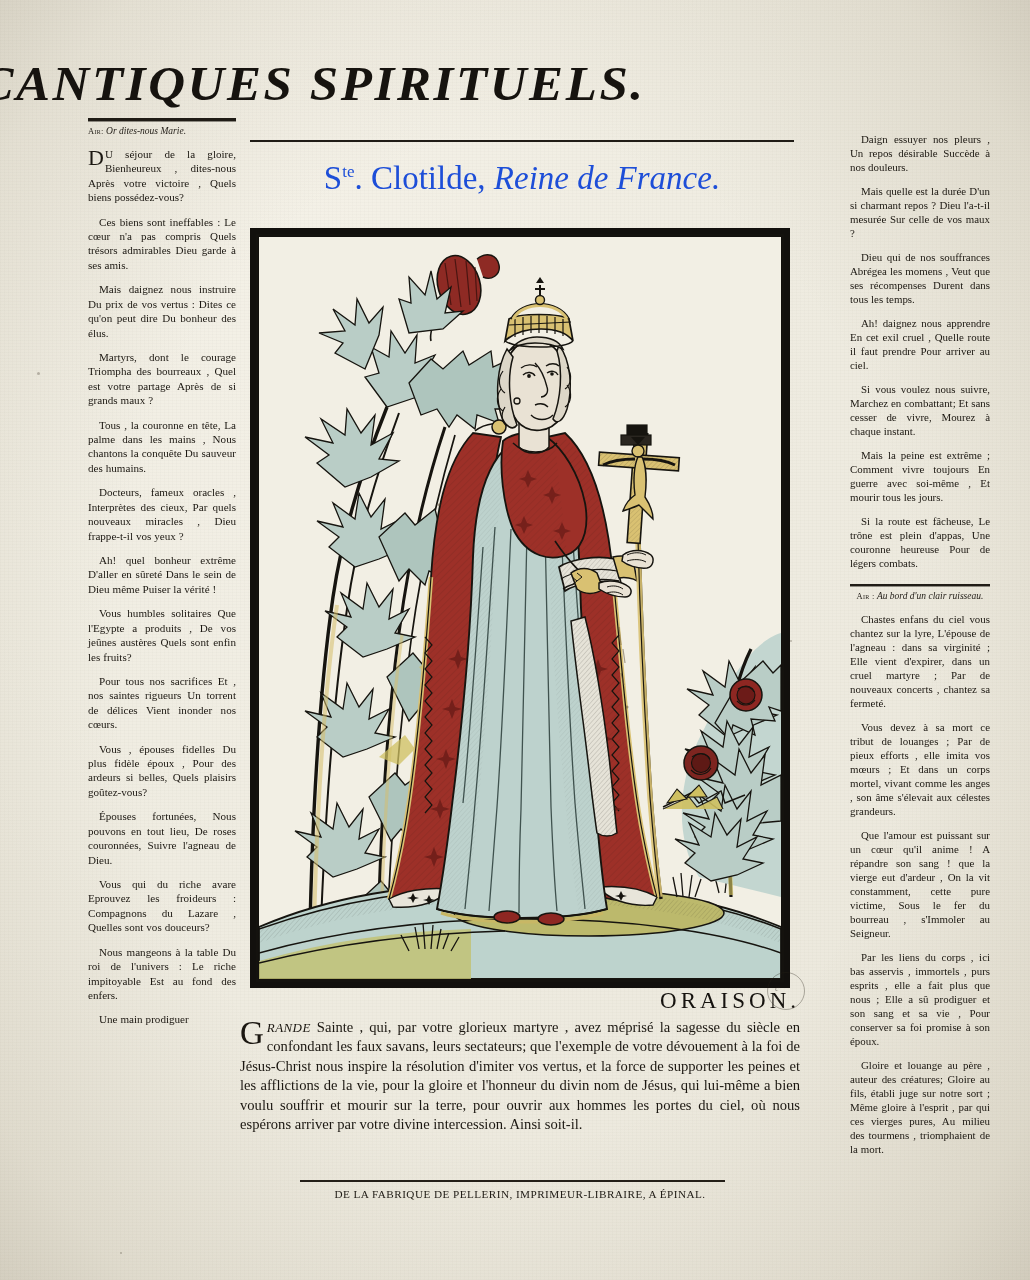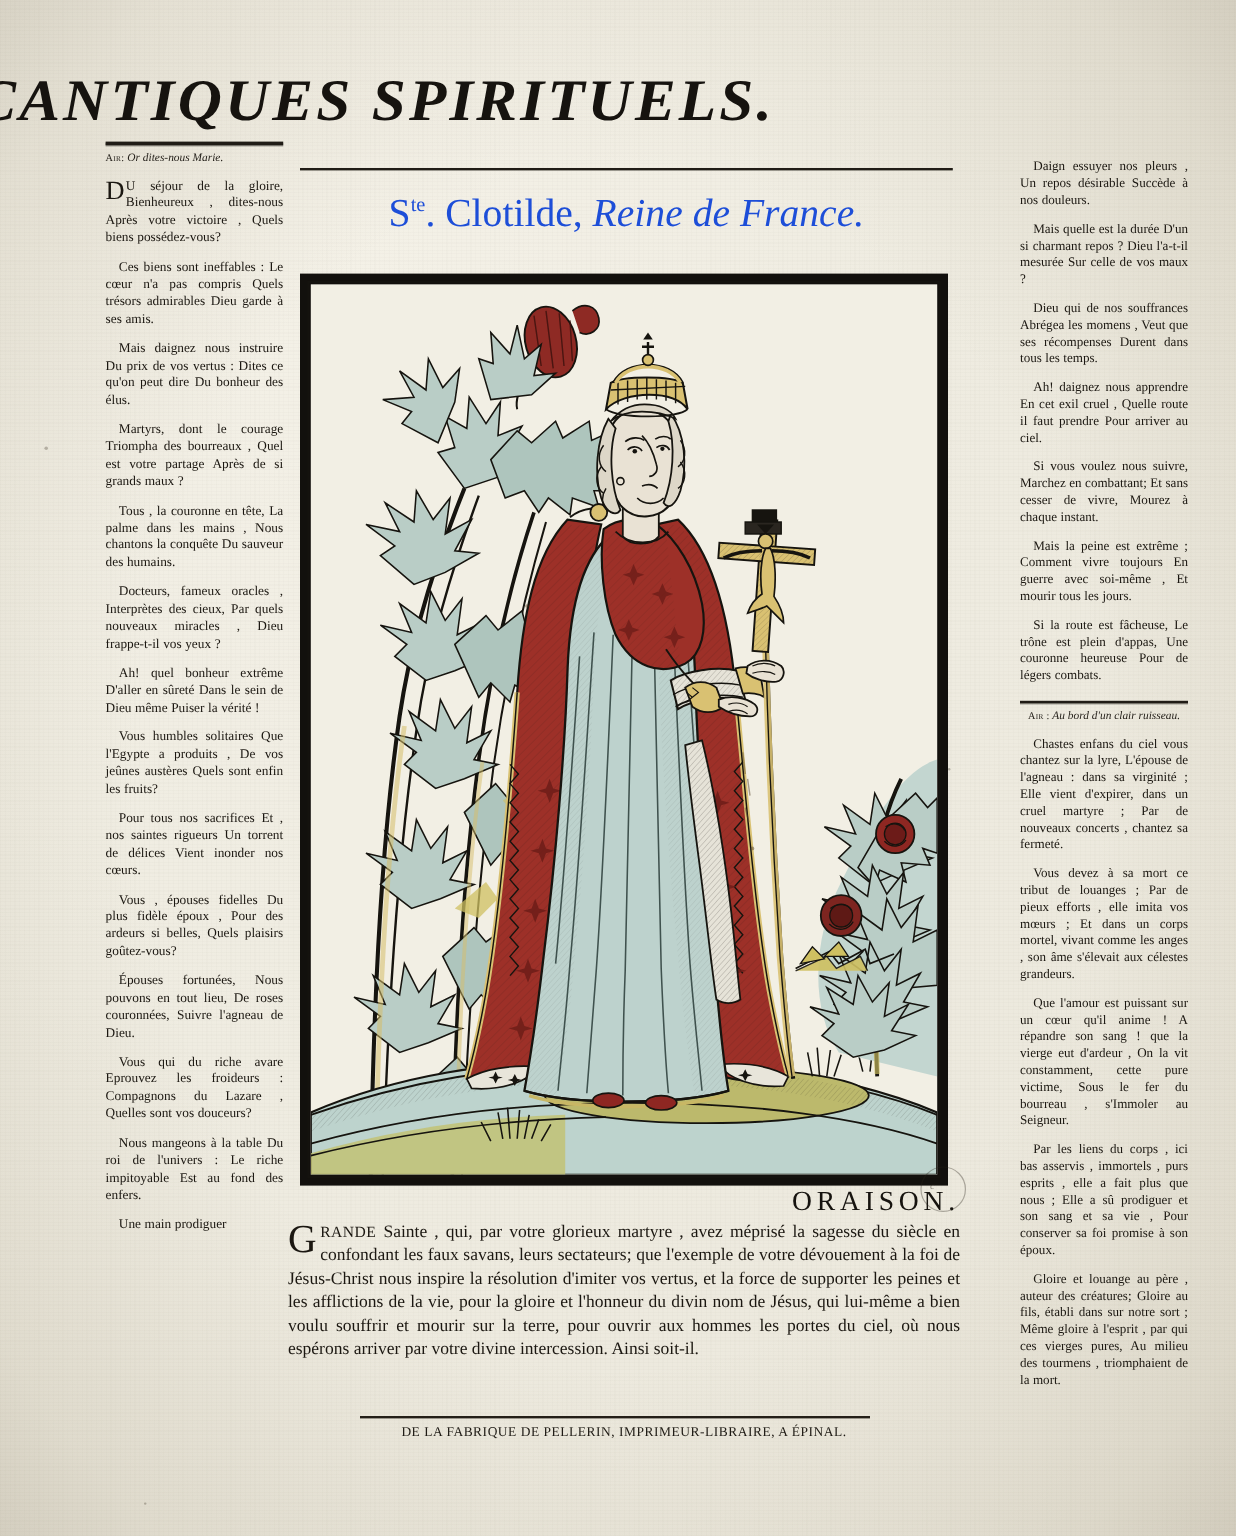--- a/index.html
+++ b/index.html
@@ -112,21 +112,21 @@
     position:absolute;left:244px;top:988px;width:556px;z-index:4;text-align:right;
     font-size:23px;letter-spacing:4px;color:#16130f;
   }
   #oraison-body{
     position:absolute;left:240px;top:1018px;width:560px;z-index:4;
     font-size:14.6px;line-height:1.335;text-align:justify;color:#1b1711;
   }
   #oraison-body .dc{
     float:left;font-size:33px;line-height:25px;padding:2px 3px 0 0;margin-top:1px;
   }
-  #oraison-body .sc{font-variant:small-caps;font-size:13px;letter-spacing:.4px;}
+  #oraison-body .sc{font-variant:small-caps;font-size:13px;letter-spacing:.4px;font-style:italic;}
 
   
   #imprint-rule{
     position:absolute;left:300px;top:1180px;width:425px;height:2px;background:#241f18;z-index:4;
   }
   #imprint{
     position:absolute;left:240px;top:1188px;width:560px;z-index:4;text-align:center;
     font-size:11.2px;letter-spacing:.45px;color:#1e1a14;
   }
 
@@ -194,21 +194,21 @@
   <div class="rule thin" style="margin:14px 0 5px 0;"></div>
   <div class="airline">
     <span class="lbl">Air :</span>
     <span>Au bord d'un clair ruisseau.</span>
   </div>
   <div id="right-verses-2">
       <div class="verse"><span>Chastes enfans du ciel vous chantez sur la lyre, L'épouse de l'agneau : dans sa virginité ; Elle vient d'expirer, dans un cruel martyre ; Par de nouveaux concerts , chantez sa fermeté.</span></div>
       <div class="verse"><span>Vous devez à sa mort ce tribut de louanges ; Par de pieux efforts , elle imita vos mœurs ; Et dans un corps mortel, vivant comme les anges , son âme s'élevait aux célestes grandeurs.</span></div>
       <div class="verse"><span>Que l'amour est puissant sur un cœur qu'il anime ! A répandre son sang ! que la vierge eut d'ardeur , On la vit constamment, cette pure victime, Sous le fer du bourreau , s'Immoler au Seigneur.</span></div>
       <div class="verse"><span>Par les liens du corps , ici bas asservis , immortels , purs esprits , elle a fait plus que nous ; Elle a sû prodiguer et son sang et sa vie , Pour conserver sa foi promise à son époux.</span></div>
-      <div class="verse"><span>Gloire et louange au père , auteur des créatures; Gloire au fils, établi dans sur notre sort ; Même gloire à l'esprit , par qui ces vierges pures, Au milieu des tourmens , triomphaient de la mort.</span></div>
+      <div class="verse"><span>Gloire et louange au père , auteur des créatures; Gloire au fils, établi juge sur notre sort ; Même gloire à l'esprit , par qui ces vierges pures, Au milieu des tourmens , triomphaient de la mort.</span></div>
     </div>
 </div>
 
 <div id="plate">
   <div class="inner-rule"></div>
   <div id="plate-canvas">
     <svg width="522" height="742" viewBox="0 0 522 742">
       <defs>
         <pattern id="hatch" width="5" height="5" patternUnits="userSpaceOnUse" patternTransform="rotate(45)">
           <line x1="0" y1="0" x2="0" y2="5" stroke="#13110d" stroke-width="1.1" opacity=".75"></line>

